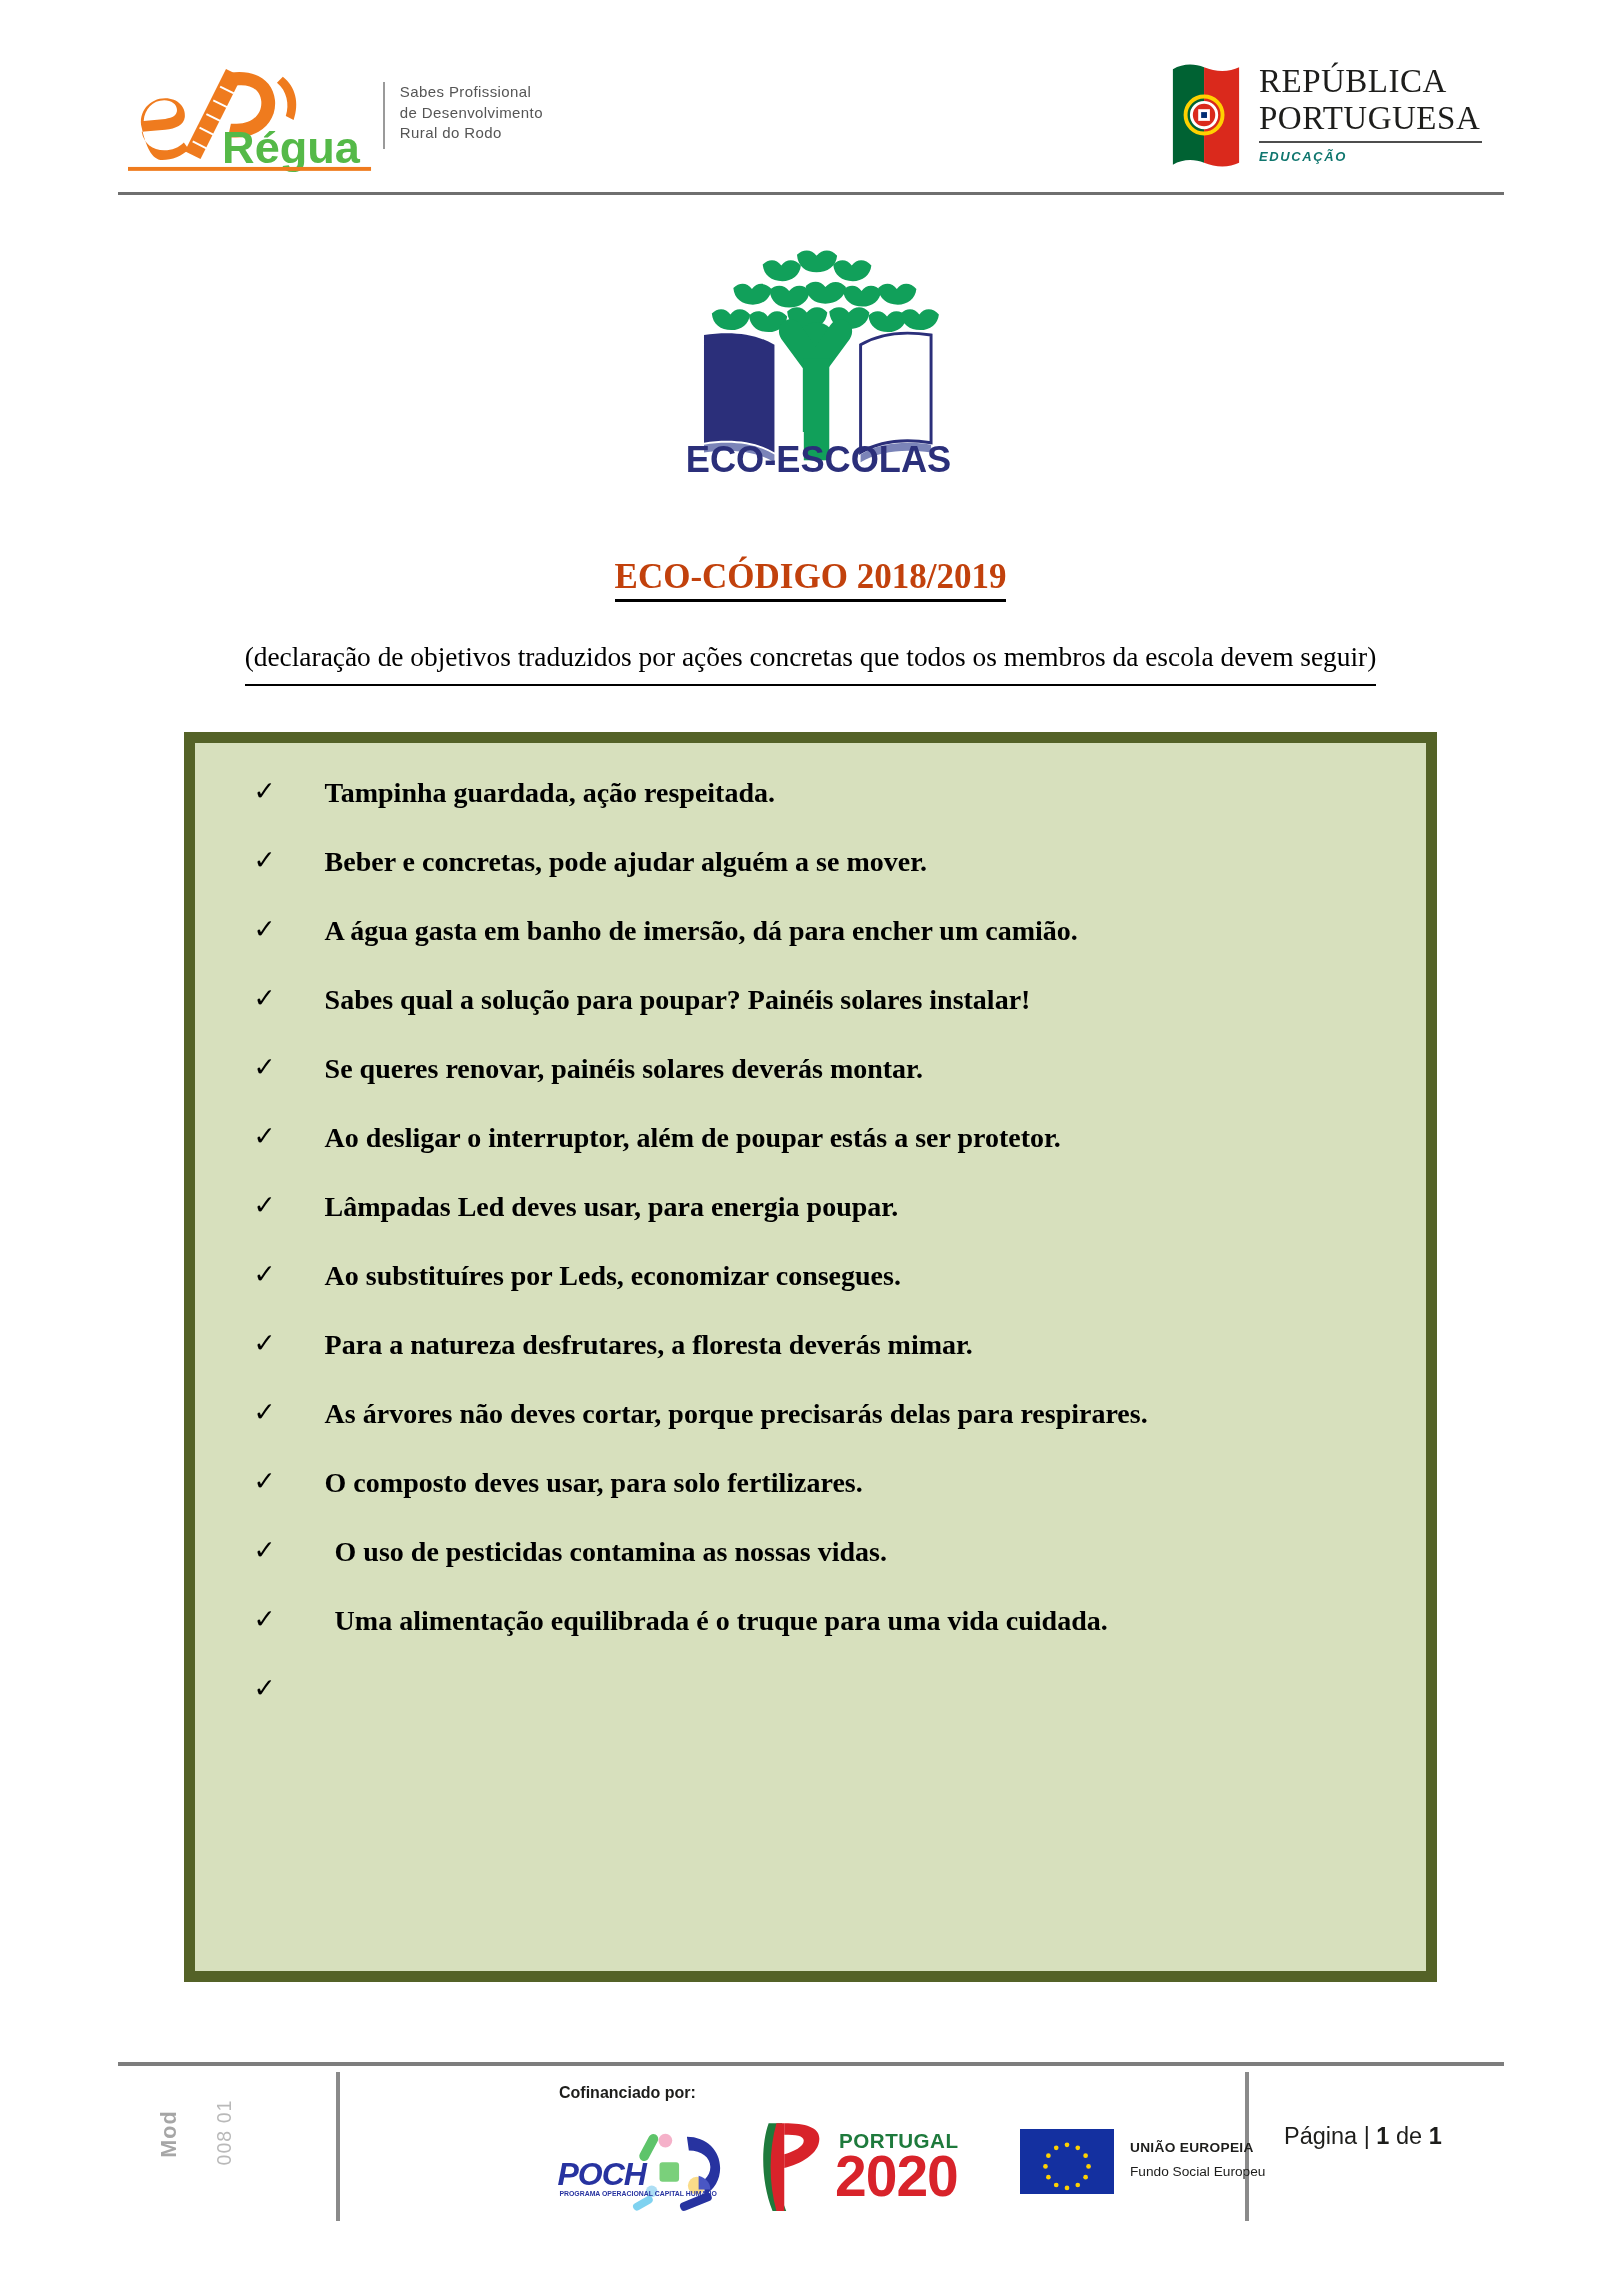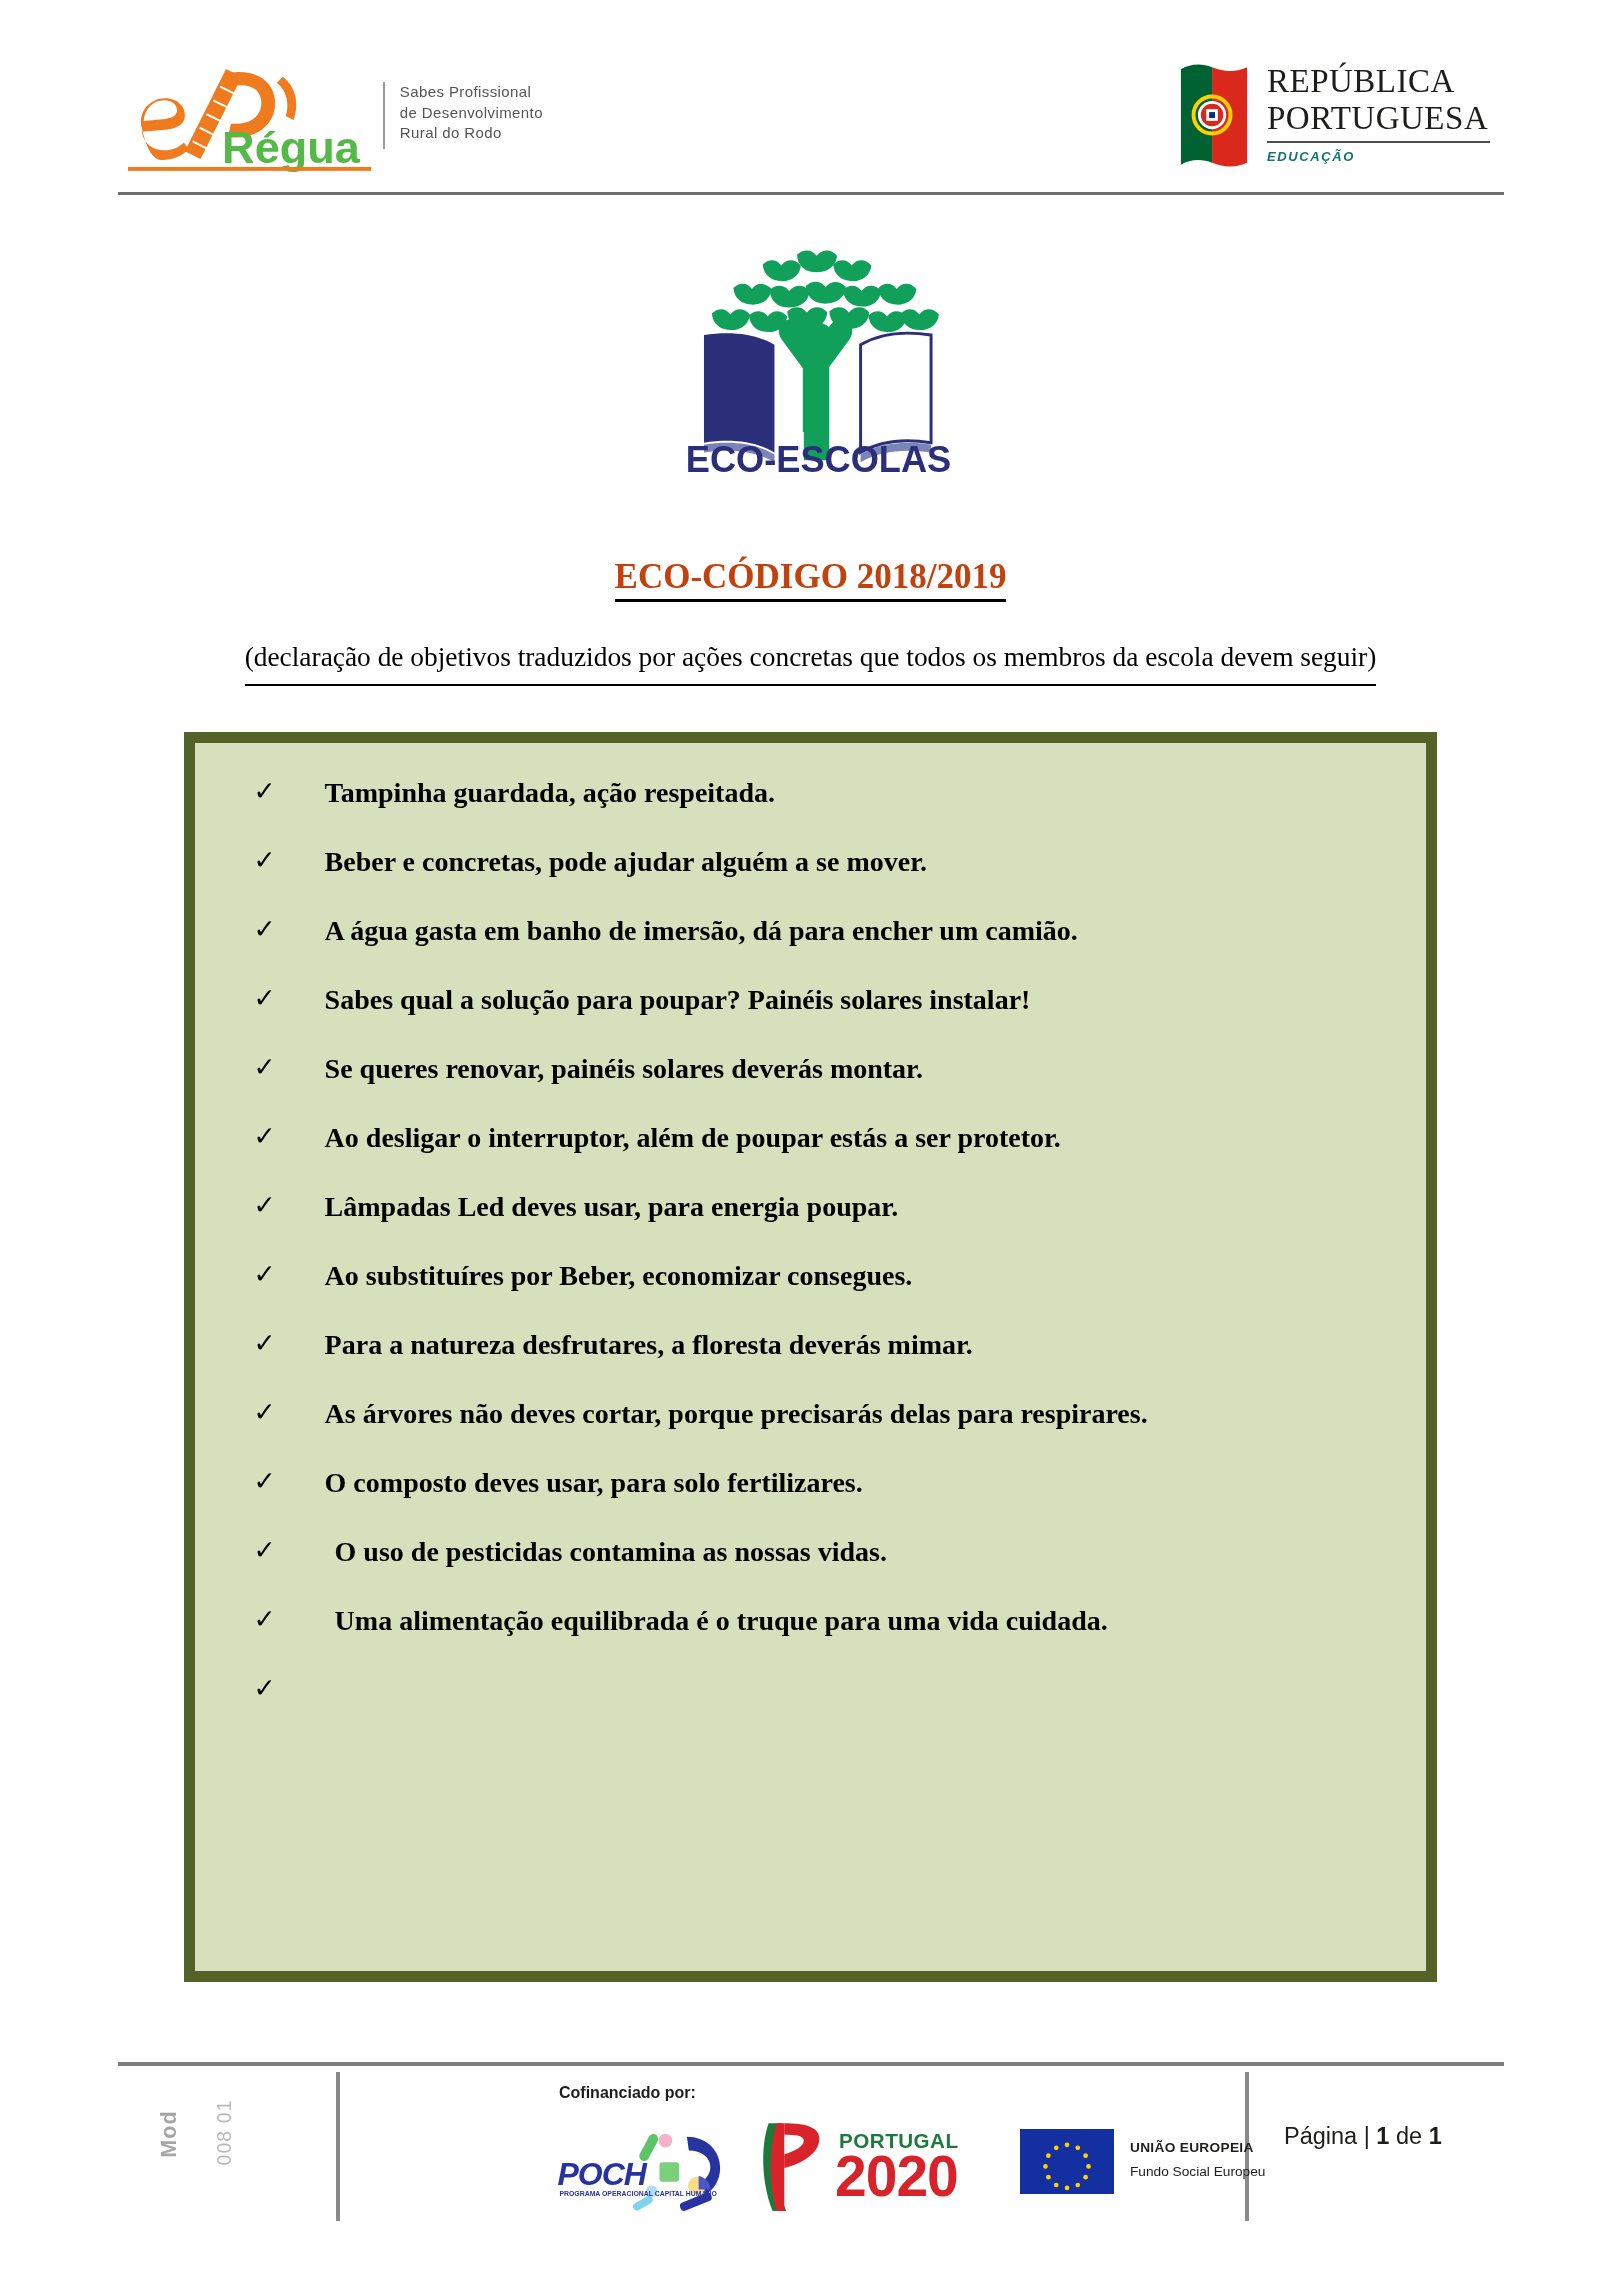--- a/index.html
+++ b/index.html
@@ -27,21 +27,21 @@
   .epregua-divider{
     position:absolute; left:255px; top:25.5px; width:2px; height:67px; background:#9a9a9a;
   }
   .epregua-text{
     position:absolute; left:272px; top:25.5px; width:176px;
     font-family:"Liberation Sans", sans-serif;
     font-size:15px; line-height:20.6px; color:#555555; letter-spacing:0.4px;
   }
 
   
-  .rp{position:absolute; right:4px; top:7.8px; width:323px; height:125px;}
+  .rp{position:absolute; right:12px; top:7.8px; width:323px; height:125px;}
   .rp-flag{position:absolute; left:0; top:5.9px; width:74px; height:110px;}
   .rp-txt{position:absolute; left:90px; top:7.8px; width:233px;}
   .rp-line1,.rp-line2{
     font-family:"Liberation Serif", serif; font-weight:400;
     font-size:33px; line-height:37px; color:#1d1d1b; letter-spacing:0.5px;
   }
   .rp-hr{width:223px;height:2px;background:#4d4d4d;margin:4.9px 0 5.9px 0;}
   .rp-edu{
     font-family:"Liberation Sans", sans-serif; font-weight:700;
     font-size:13px; letter-spacing:1.6px; color:#0f766e;font-style:italic;
@@ -287,21 +287,21 @@
         <li class="code-item"><span class="tick">✓</span><span class="body">Tampinha guardada, ação respeitada.</span></li>
         <li class="code-item"><span class="tick">✓</span><span class="body">Beber e concretas, pode ajudar alguém a se mover.</span></li>
         <li class="code-item"><span class="tick">✓</span><span class="body">A água gasta em banho de imersão, dá para encher um camião.</span></li>
         <li class="code-item"><span class="tick">✓</span><span class="body">Sabes qual a solução para poupar? Painéis solares instalar!</span></li>
         <li class="code-item"><span class="tick">✓</span><span class="body">Se queres renovar, painéis solares deverás montar.</span></li>
         <li class="code-item justified">
           <span class="tick">✓</span>
           <span class="body">Ao desligar o interruptor, além de poupar estás a ser protetor.</span>
         </li>
         <li class="code-item"><span class="tick">✓</span><span class="body">Lâmpadas Led deves usar, para energia poupar.</span></li>
-        <li class="code-item"><span class="tick">✓</span><span class="body">Ao substituíres por Beber, economizar consegues.</span></li>
+        <li class="code-item"><span class="tick">✓</span><span class="body">Ao substituíres por Leds, economizar consegues.</span></li>
         <li class="code-item"><span class="tick">✓</span><span class="body">Para a natureza desfrutares, a floresta deverás mimar.</span></li>
         <li class="code-item justified">
           <span class="tick">✓</span>
           <span class="body">As árvores não deves cortar, porque precisarás delas para respirares.</span>
         </li>
         <li class="code-item"><span class="tick">✓</span><span class="body">O composto deves usar, para solo fertilizares.</span></li>
         <li class="code-item indented"><span class="tick">✓</span><span class="body">O uso de pesticidas contamina as nossas vidas.</span></li>
         <li class="code-item indented"><span class="tick">✓</span><span class="body">Uma alimentação equilibrada é o truque para uma vida cuidada.</span></li>
         <li class="code-item"><span class="tick">✓</span></li>
       </ul>

